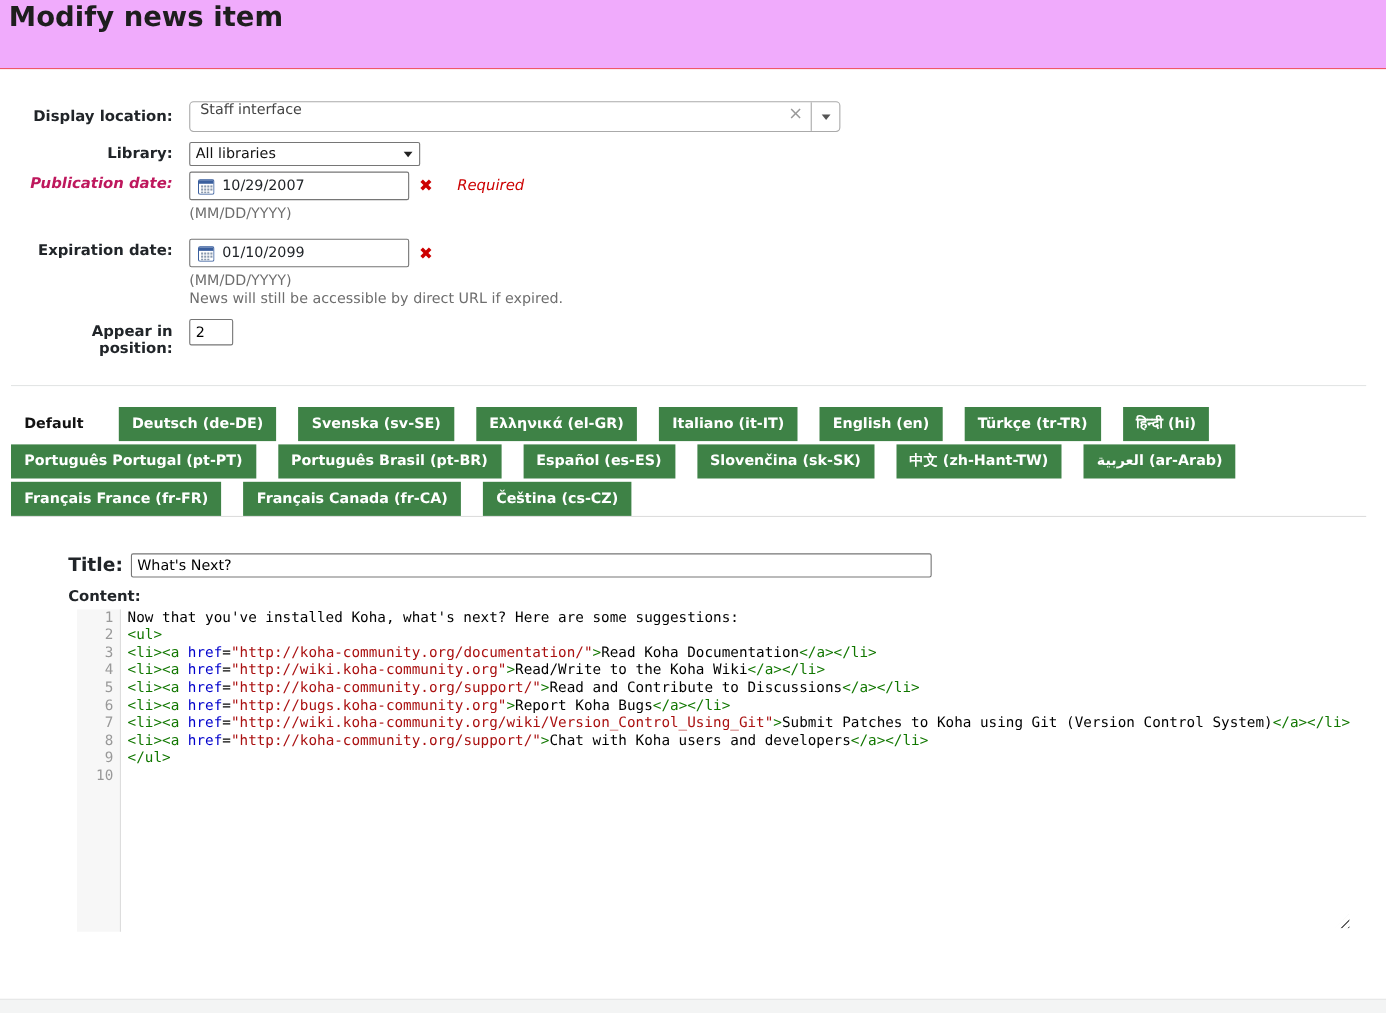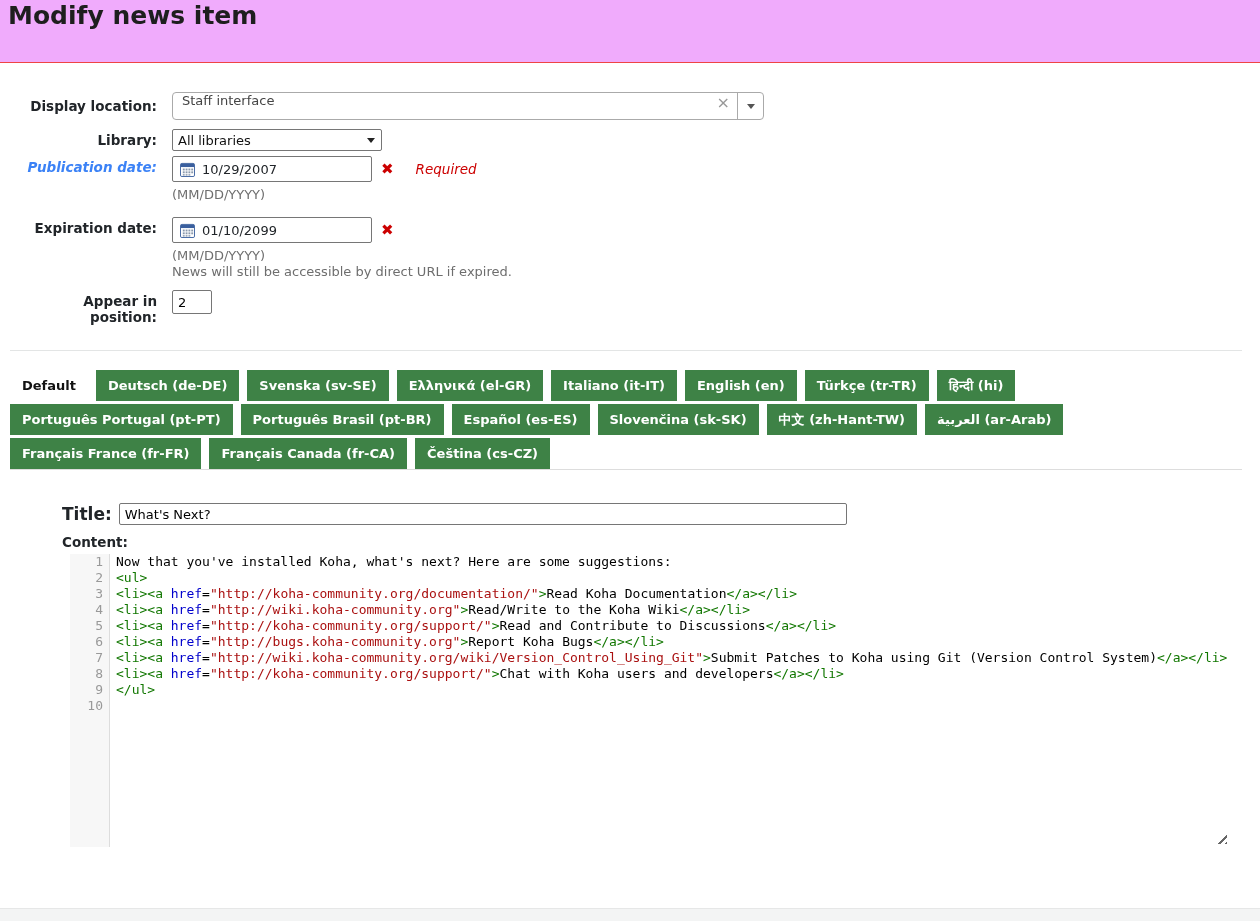--- a/index.html
+++ b/index.html
@@ -21,21 +21,21 @@
   }
   .btn-caret { padding:5px 11px; border-left:1px solid #e3a90c; }
   .caret-down { width:0; height:0; border:4px solid transparent; border-top:5px solid #1a1a1a; margin-top:4px; }
   .cancel-link { display:flex; align-items:center; gap:6px; color:#5c5c5c; font-size:15px; cursor:pointer; text-decoration:none; }
   .cancel-link .x { color:#3d3d3d; font-size:14px; }
 
   
   .main { background:#fff; padding:29px 18px 0 10px; }
   .form-row { display:flex; align-items:flex-start; }
   .form-label { width:147px; min-width:147px; text-align:right; font-weight:700; margin-right:15px; font-size:13.5px; }
-  .form-label.req { color:#3b82f6; font-style:italic; }
+  .form-label.req { color:#be185d; font-style:italic; }
   .field-col { display:flex; flex-direction:column; }
   .field-line { display:flex; align-items:center; }
 
   .select2 {
     width:592px; height:28px; border:1px solid #aaa; border-radius:4px; background:#fff;
     display:flex; padding-left:9px; color:#444; cursor:pointer;
   }
   .select2 .val { flex:1; }
   .select2 .clear { color:#999; font-size:16px; padding:0 7px; cursor:pointer; }
   .select2 .arrow-box { width:26px; height:26px; border-left:1px solid #aaa; display:flex; align-items:center; justify-content:center; }
@@ -64,21 +64,21 @@
   .r1 { margin-bottom:9px; }
   .r2 { margin-bottom:5px; }
   .r3 { margin-bottom:15px; }
   .r4 { margin-bottom:11px; }
   .form-label.pt { padding-top:6px; }
   .form-label.pt2 { padding-top:3px; }
 
   
   .tabs-section { margin-top:25px; border-top:1px solid #e3e5e5; padding-top:19px; }
   .tabs { border-bottom:1px solid #ddd; }
-  .tab-row { display:flex; gap:8px; margin-bottom:3px; }
+  .tab-row { display:flex; gap:20px; margin-bottom:3px; }
   .tab-row:last-child { margin-bottom:0; }
   .tab {
     background:#3e8246; color:#fff; font-weight:700; font-size:13px; line-height:17px;
     padding:7px 12px; cursor:pointer; white-space:nowrap;
   }
   .tab.active { background:#fff; color:#121212; }
 
   
   .panel { padding:33px 12px 0 52px; }
   .title-row { display:flex; align-items:center; }

